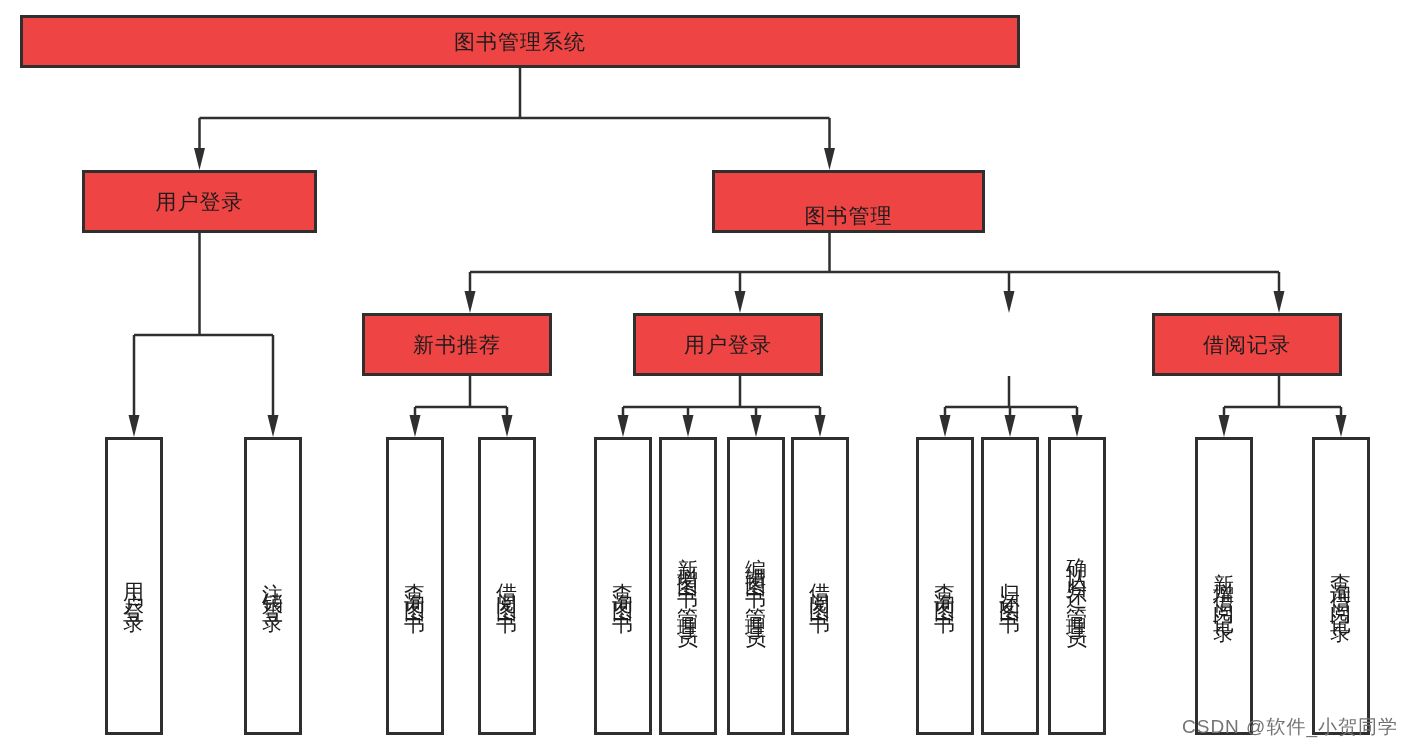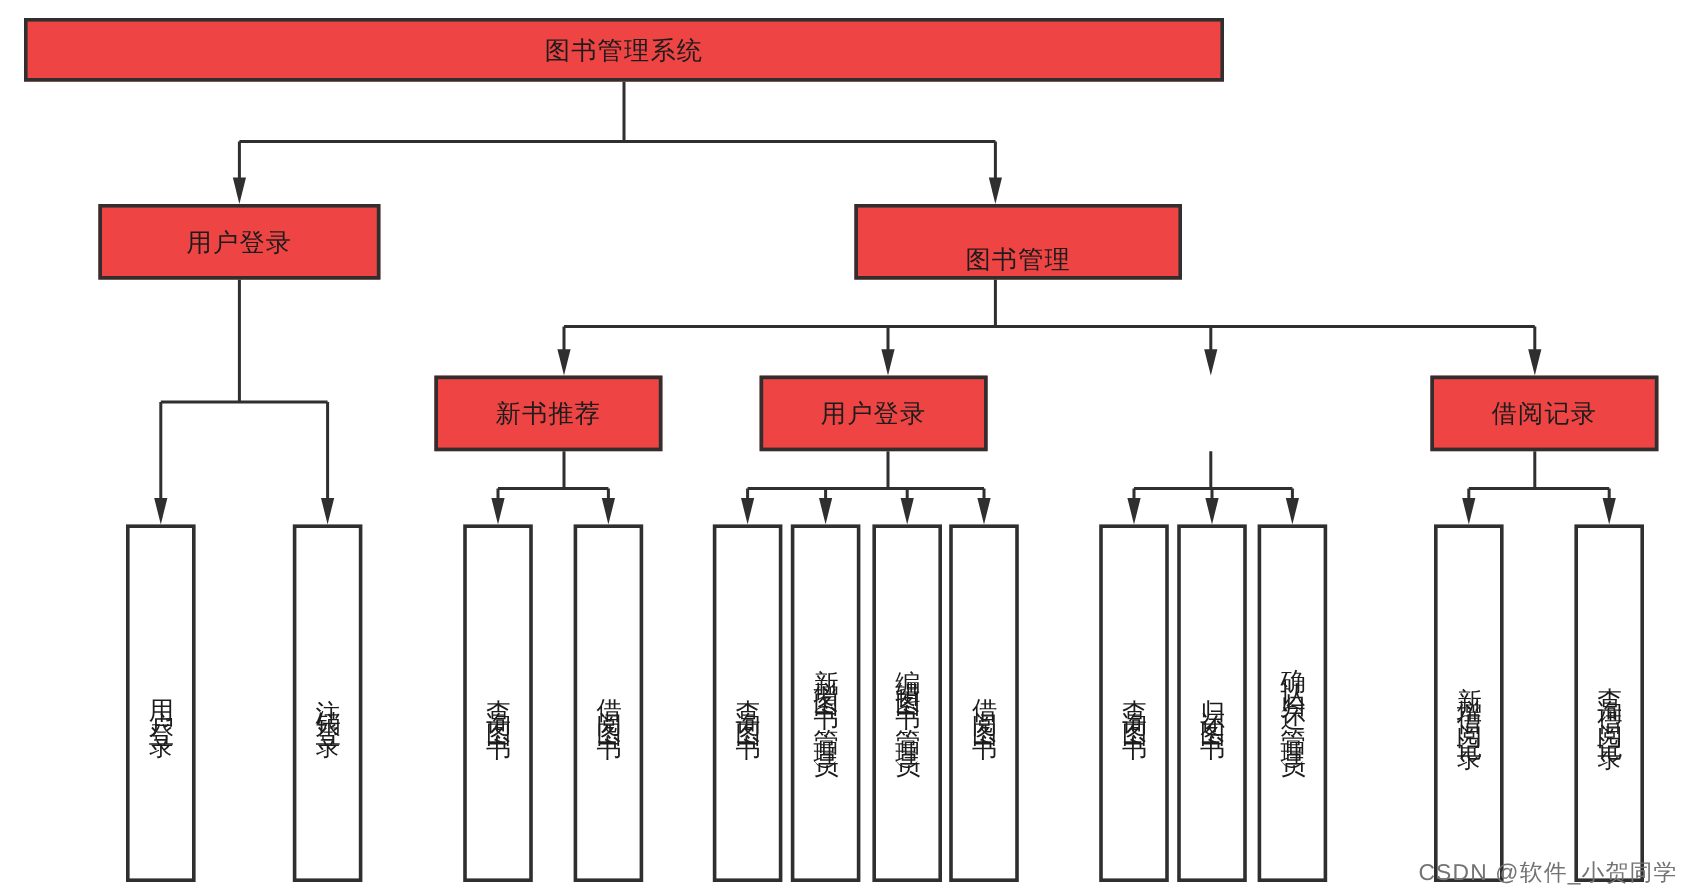--- a/index.html
+++ b/index.html
@@ -22,21 +22,21 @@
     writing-mode:vertical-rl;text-orientation:mixed;
     font-size:21px;letter-spacing:10px;line-height:1;color:#1c1c1c;
   }
   .root{left:20px;top:15px;width:1000px;height:53px;}
   .l2a{left:82px;top:170px;width:235px;height:63px;}
   .l2b{left:712px;top:170px;width:273px;height:63px;align-items:flex-end;}
   .l3{top:313px;height:63px;width:190px;}
   .l3a{left:362px;}
   .l3b{left:633px;}
   .l3c{left:902px;}
-  .l3d{left:1192px;}
+  .l3d{left:1152px;}
   .lf1{left:105px;}  .lf2{left:244px;}
   .lf3{left:386px;}  .lf4{left:478px;}
   .lf5{left:594px;}  .lf6{left:659px;}  .lf7{left:727px;}  .lf8{left:791px;}
   .lf9{left:916px;}  .lf10{left:981px;} .lf11{left:1048px;}
   .lf12{left:1195px;}.lf13{left:1312px;}
   .watermark{
     position:absolute;left:1182px;top:714px;z-index:2;
     font-size:19px;color:#737373;letter-spacing:1px;white-space:nowrap;
   }
 </style>

